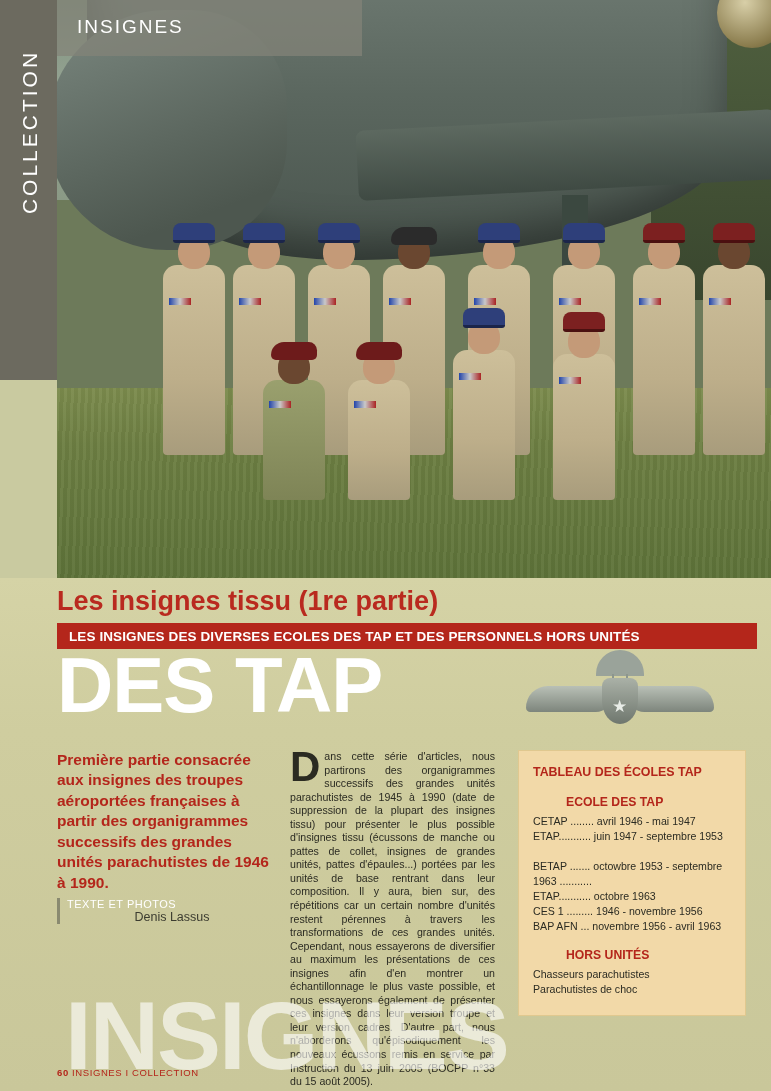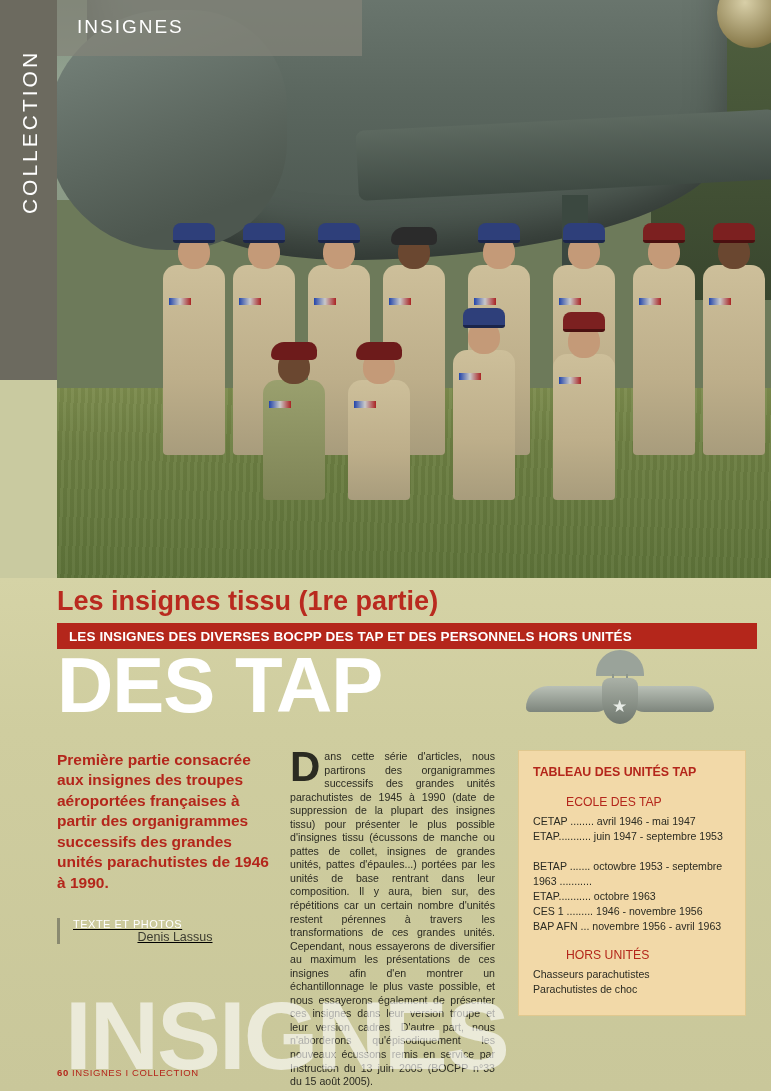--- a/index.html
+++ b/index.html
@@ -272,25 +272,24 @@
     left: 57px; top: 172px;
     width: 215px;
     color: #b4261b;
     font-size: 15.5px;
     font-weight: 700;
     line-height: 1.32;
   }
 
   #credit {
     position: absolute;
-    left: 57px; top: 340px;
+    left: 57px; top: 320px;
     width: 220px;
     border-left: 3px solid #8a8a70;
-    padding-left: 13px;
-    text-decoration: underline;
+    padding-left: 7px;
   }
   #credit .lbl { color: #ffffff; font-size: 11px; letter-spacing: .5px; }
   #credit .name { color: #3c3c30; font-size: 12.5px; text-align: center; }
 
   
   #bodytext {
     position: absolute;
     left: 290px; top: 172px;
     width: 205px;
     font-size: 10.6px;
@@ -320,21 +319,21 @@
     margin: 0;
     color: #b4261b;
     font-size: 12.4px;
     font-weight: 700;
     line-height: 1.25;
   }
   #infobox h4 {
     margin: 14px 0 5px 0;
     color: #b4261b;
     font-size: 12.2px;
-    font-weight: 400;
+    font-weight: 700;
     padding-left: 33px;
   }
   #infobox .line {
     color: #2b2b22;
     font-size: 10.6px;
     line-height: 1.42;
   }
 
   
   #footer {
@@ -448,21 +447,21 @@
 
   <div id="header-tab">
     <div class="htext">INSIGNES</div>
   </div>
 
   <div id="lower">
 
     <div id="subtitle">Les insignes tissu (1re partie)</div>
 
     <div id="redbar">
-      <div class="rtext">LES INSIGNES DES DIVERSES BOCPP DES TAP ET DES PERSONNELS HORS UNITÉS</div>
+      <div class="rtext">LES INSIGNES DES DIVERSES ECOLES DES TAP ET DES PERSONNELS HORS UNITÉS</div>
     </div>
 
     <div id="bigtitle">DES TAP</div>
 
     <div id="wings">
       <div class="canopy"></div>
       <div class="lines"></div>
       <div class="wingL"></div>
       <div class="wingR"></div>
       <div class="center"></div>
@@ -474,21 +473,21 @@
     <div id="credit">
       <div class="lbl">TEXTE ET PHOTOS</div>
       <div class="name">Denis Lassus</div>
     </div>
 
     <div id="bodytext">
       <span class="dropcap">D</span><span>ans cette série d'articles, nous partirons des organigrammes successifs des grandes unités parachutistes de 1945 à 1990 (date de suppression de la plupart des insignes tissu) pour présenter le plus possible d'insignes tissu (écussons de manche ou pattes de collet, insignes de grandes unités, pattes d'épaules...) portées par les unités de base rentrant dans leur composition. Il y aura, bien sur, des répétitions car un certain nombre d'unités restent pérennes à travers les transformations de ces grandes unités. Cependant, nous essayerons de diversifier au maximum les présentations de ces insignes afin d'en montrer un échantillonnage le plus vaste possible, et nous essayerons également de présenter ces insignes dans leur version troupe et leur version cadres. D'autre part, nous n'aborderons qu'épisodiquement les nouveaux écussons remis en service par Instruction du 13 juin 2005 (BOCPP n°33 du 15 août 2005).</span>
     </div>
 
     <div id="infobox">
-      <h3>TABLEAU DES UNITÉS TAP</h3>
+      <h3>TABLEAU DES ÉCOLES TAP</h3>
 
       <h4>ECOLE DES TAP</h4>
       <div class="line">CETAP ........ avril 1946 - mai 1947</div>
       <div class="line">ETAP........... juin 1947 - septembre 1953</div>
       <div class="line">&nbsp;</div>
       <div class="line">BETAP ....... octowbre 1953 - septembre 1963 ...........</div>
       <div class="line">ETAP........... octobre 1963</div>
 
       <div class="line">CES 1 ......... 1946 - novembre 1956</div>
       <div class="line">BAP AFN ... novembre 1956 - avril 1963</div>

